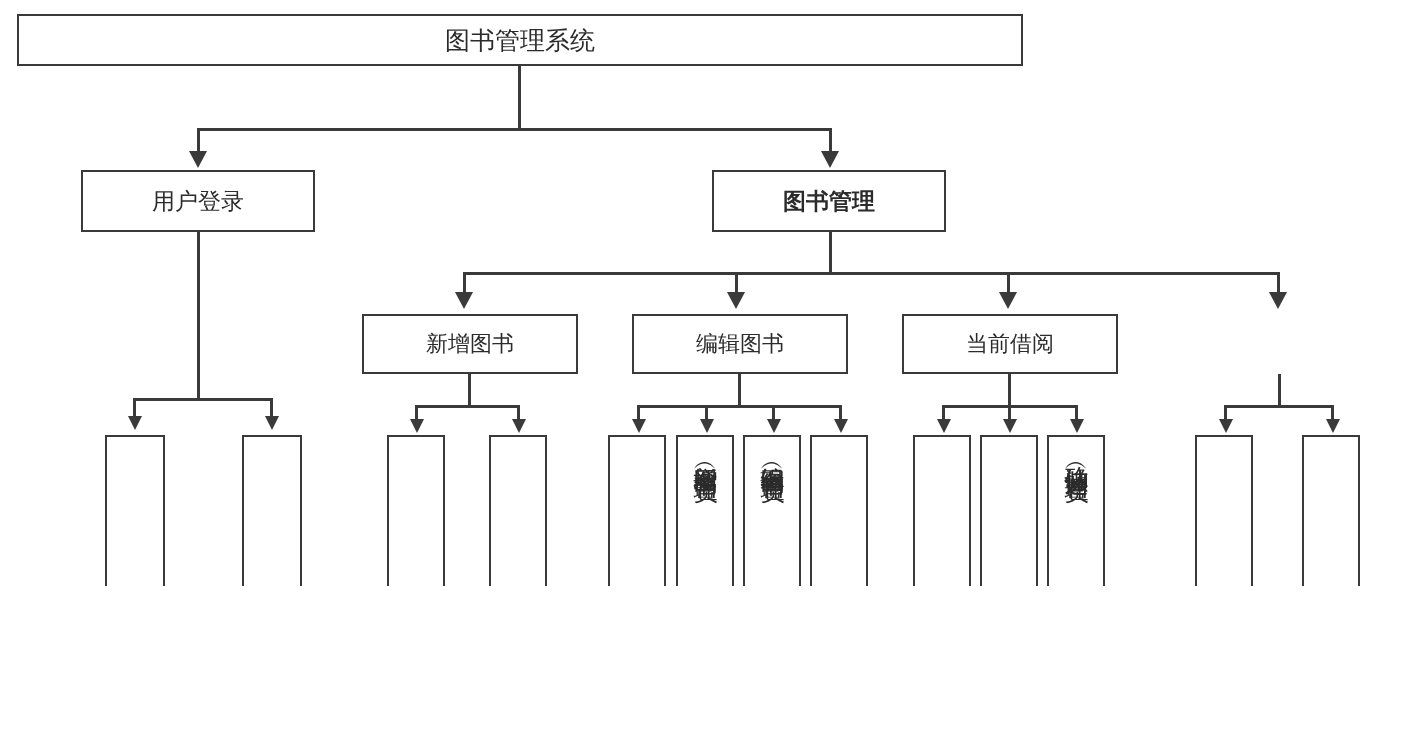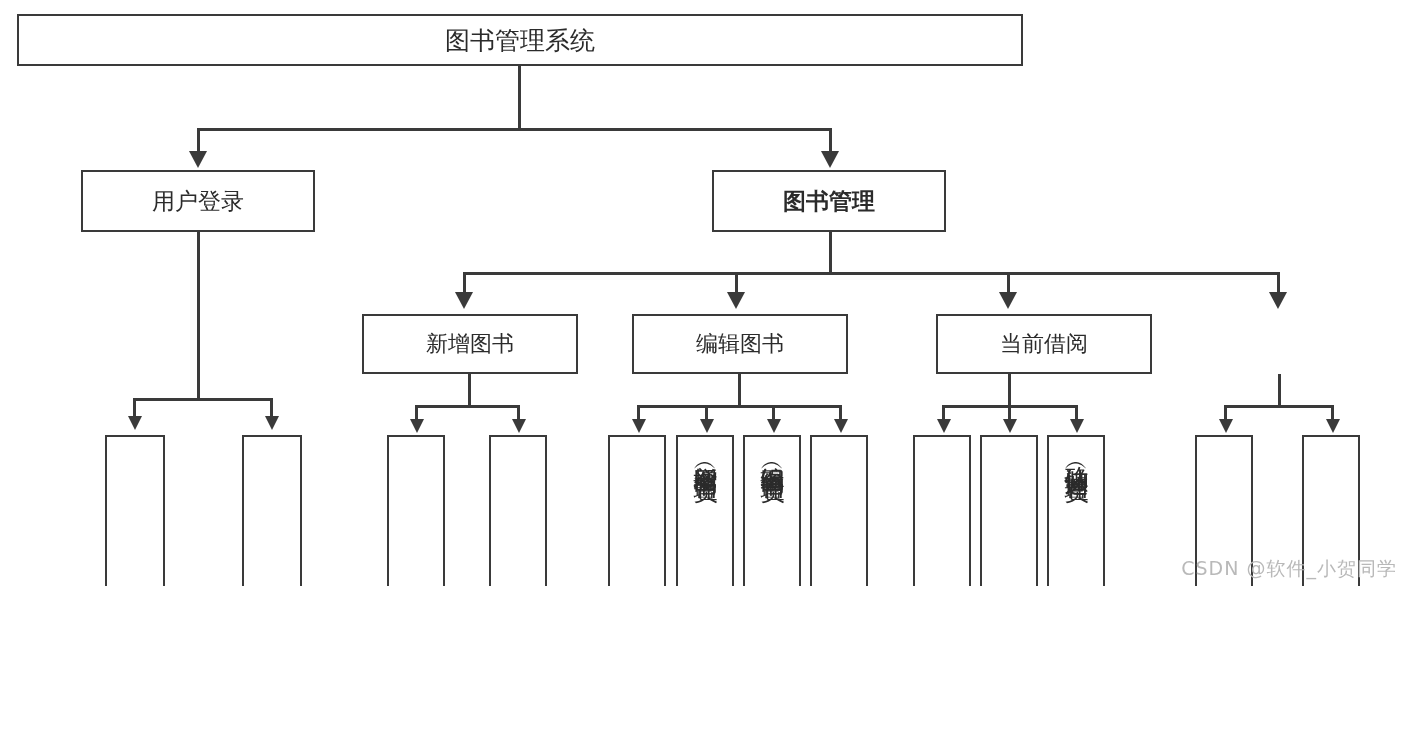--- a/index.html
+++ b/index.html
@@ -134,21 +134,21 @@
   <div class="arrow" style="left:999px;top:292px;"></div>
   <div class="vline" style="left:1277px;top:272px;height:22px;"></div>
   <div class="arrow" style="left:1269px;top:292px;"></div>
 
   <div class="node l3" style="left:362px;top:314px;width:216px;height:60px;">
     <span>新增图书</span>
   </div>
   <div class="node l3" style="left:632px;top:314px;width:216px;height:60px;">
     <span>编辑图书</span>
   </div>
-  <div class="node l3" style="left:936px;top:314px;width:216px;height:60px;">
+  <div class="node l3" style="left:902px;top:314px;width:216px;height:60px;">
     <span>当前借阅</span>
   </div>
 
   <div class="vline" style="left:468px;top:374px;height:31px;"></div>
   <div class="hline" style="left:415px;top:405px;width:105px;"></div>
   <div class="vline" style="left:415px;top:405px;height:16px;"></div>
   <div class="arrow small" style="left:410px;top:419px;"></div>
   <div class="vline" style="left:517px;top:405px;height:16px;"></div>
   <div class="arrow small" style="left:512px;top:419px;"></div>
 
@@ -209,15 +209,14 @@
   <div class="vline" style="left:1331px;top:405px;height:16px;"></div>
   <div class="arrow small" style="left:1326px;top:419px;"></div>
 
   <div class="node leaf centered" style="left:1195px;top:435px;width:58px;height:299px;">
     <span class="vtext">新增借阅记录</span>
   </div>
   <div class="node leaf centered" style="left:1302px;top:435px;width:58px;height:299px;">
     <span class="vtext">查询借阅记录</span>
   </div>
 
-  <div id="watermark">CSDN @软件_小贺同学</div>
 
 </div>
 
 </body></html>

